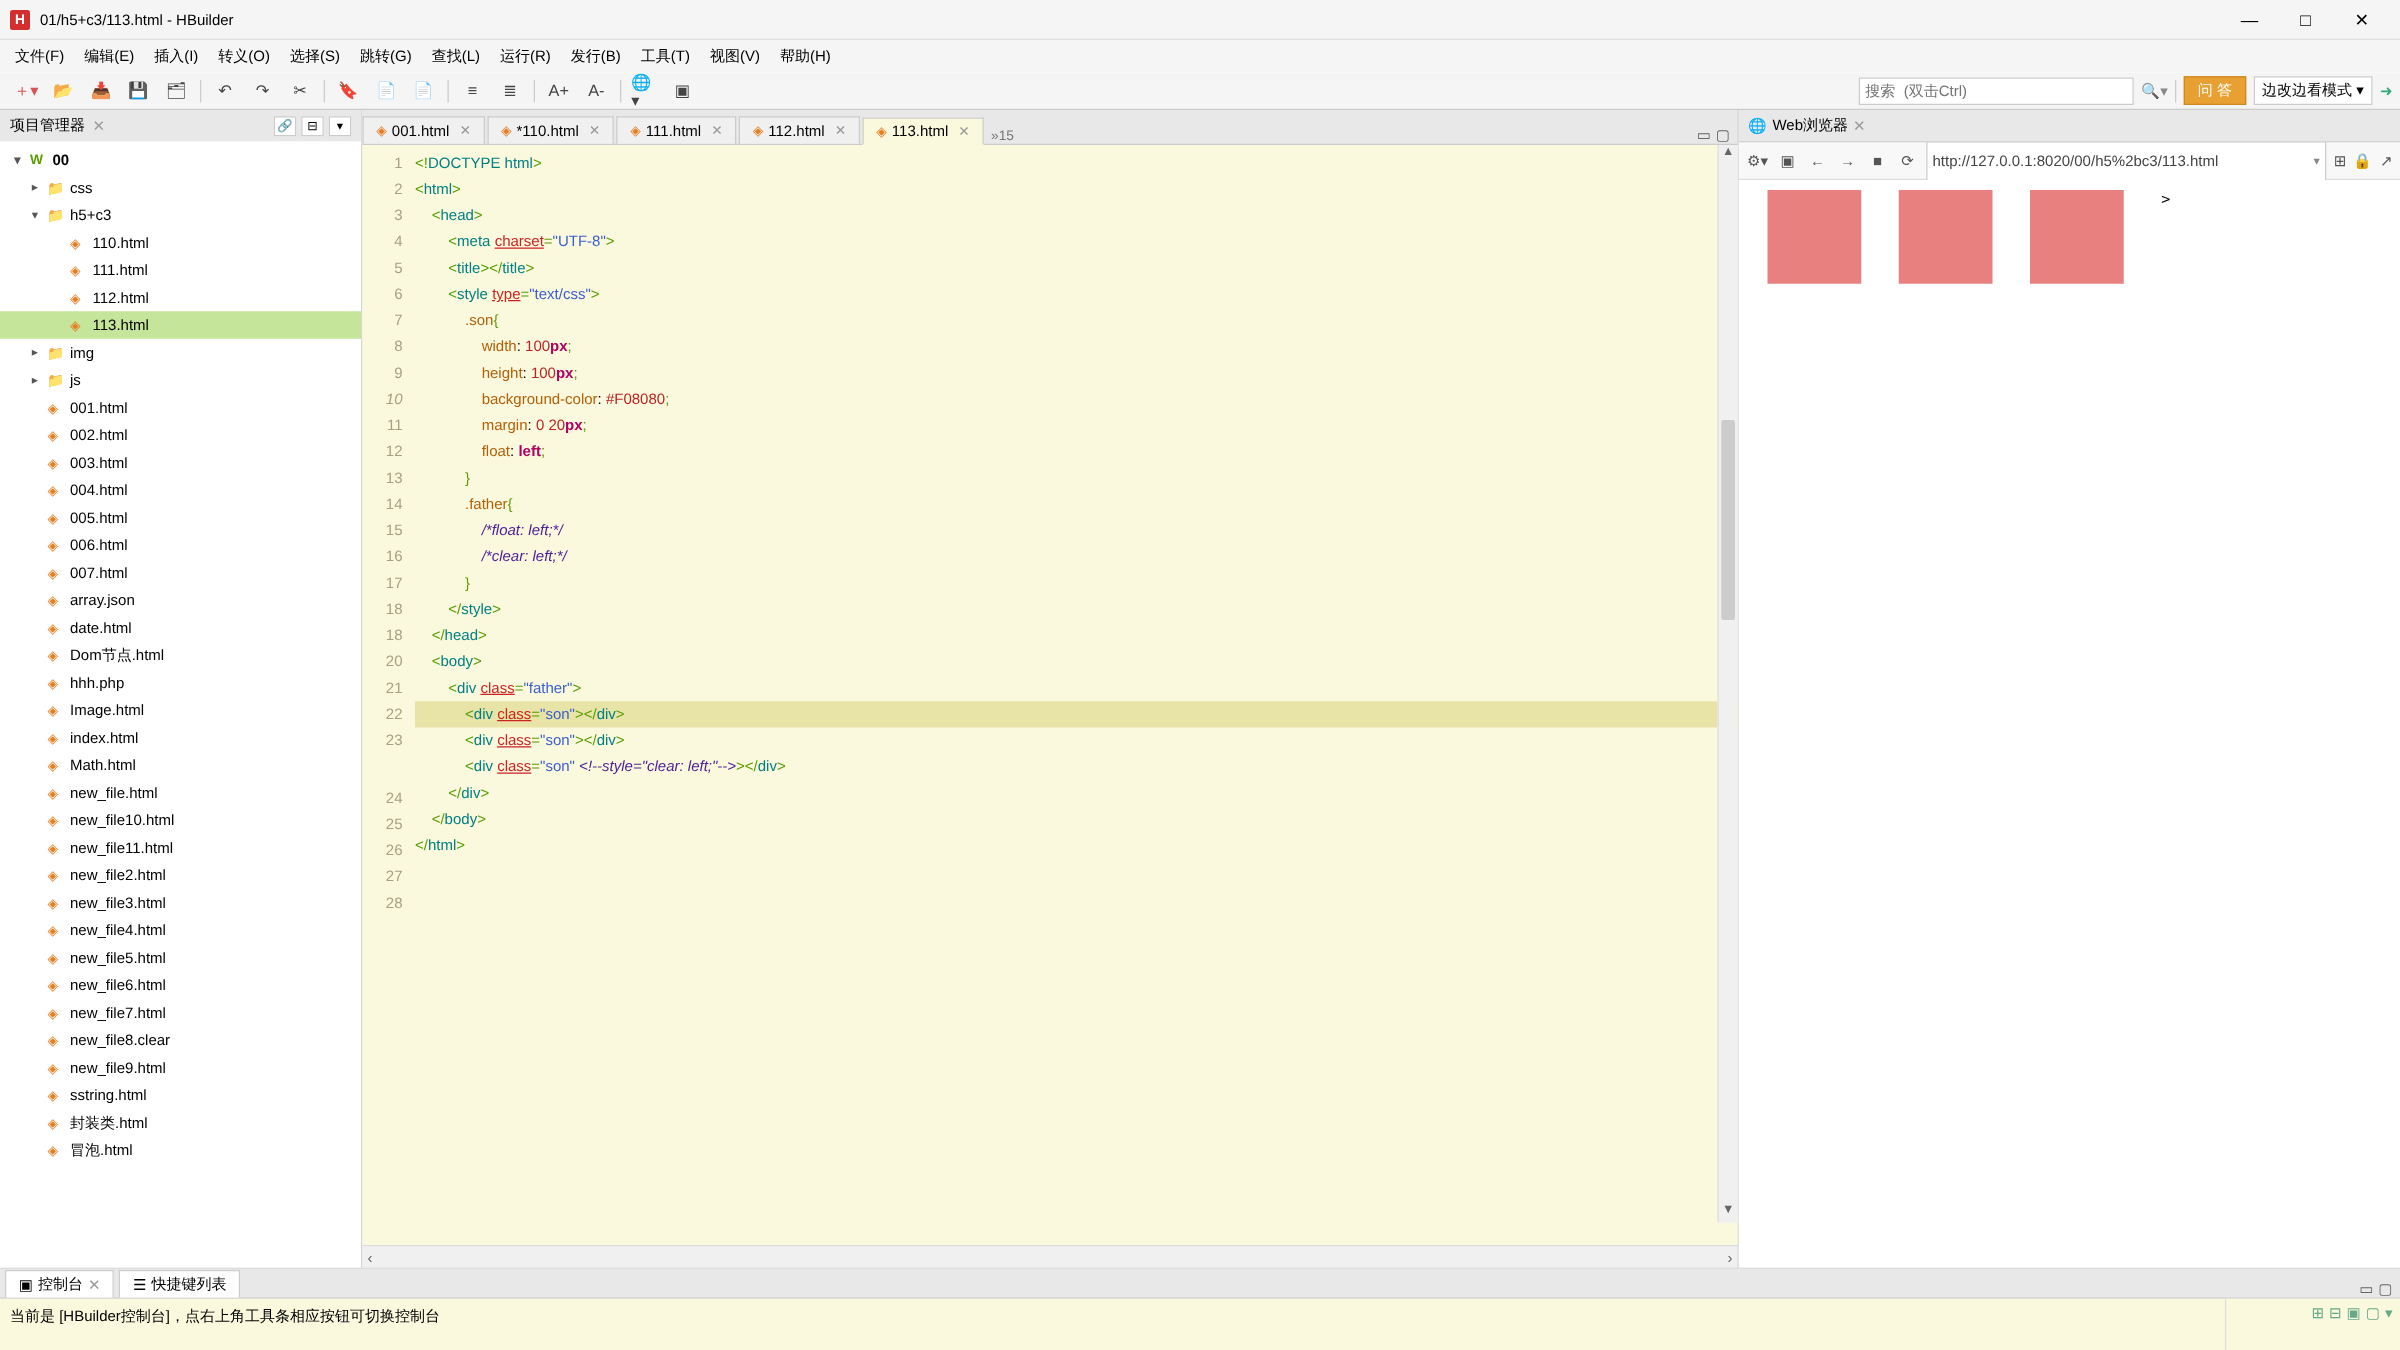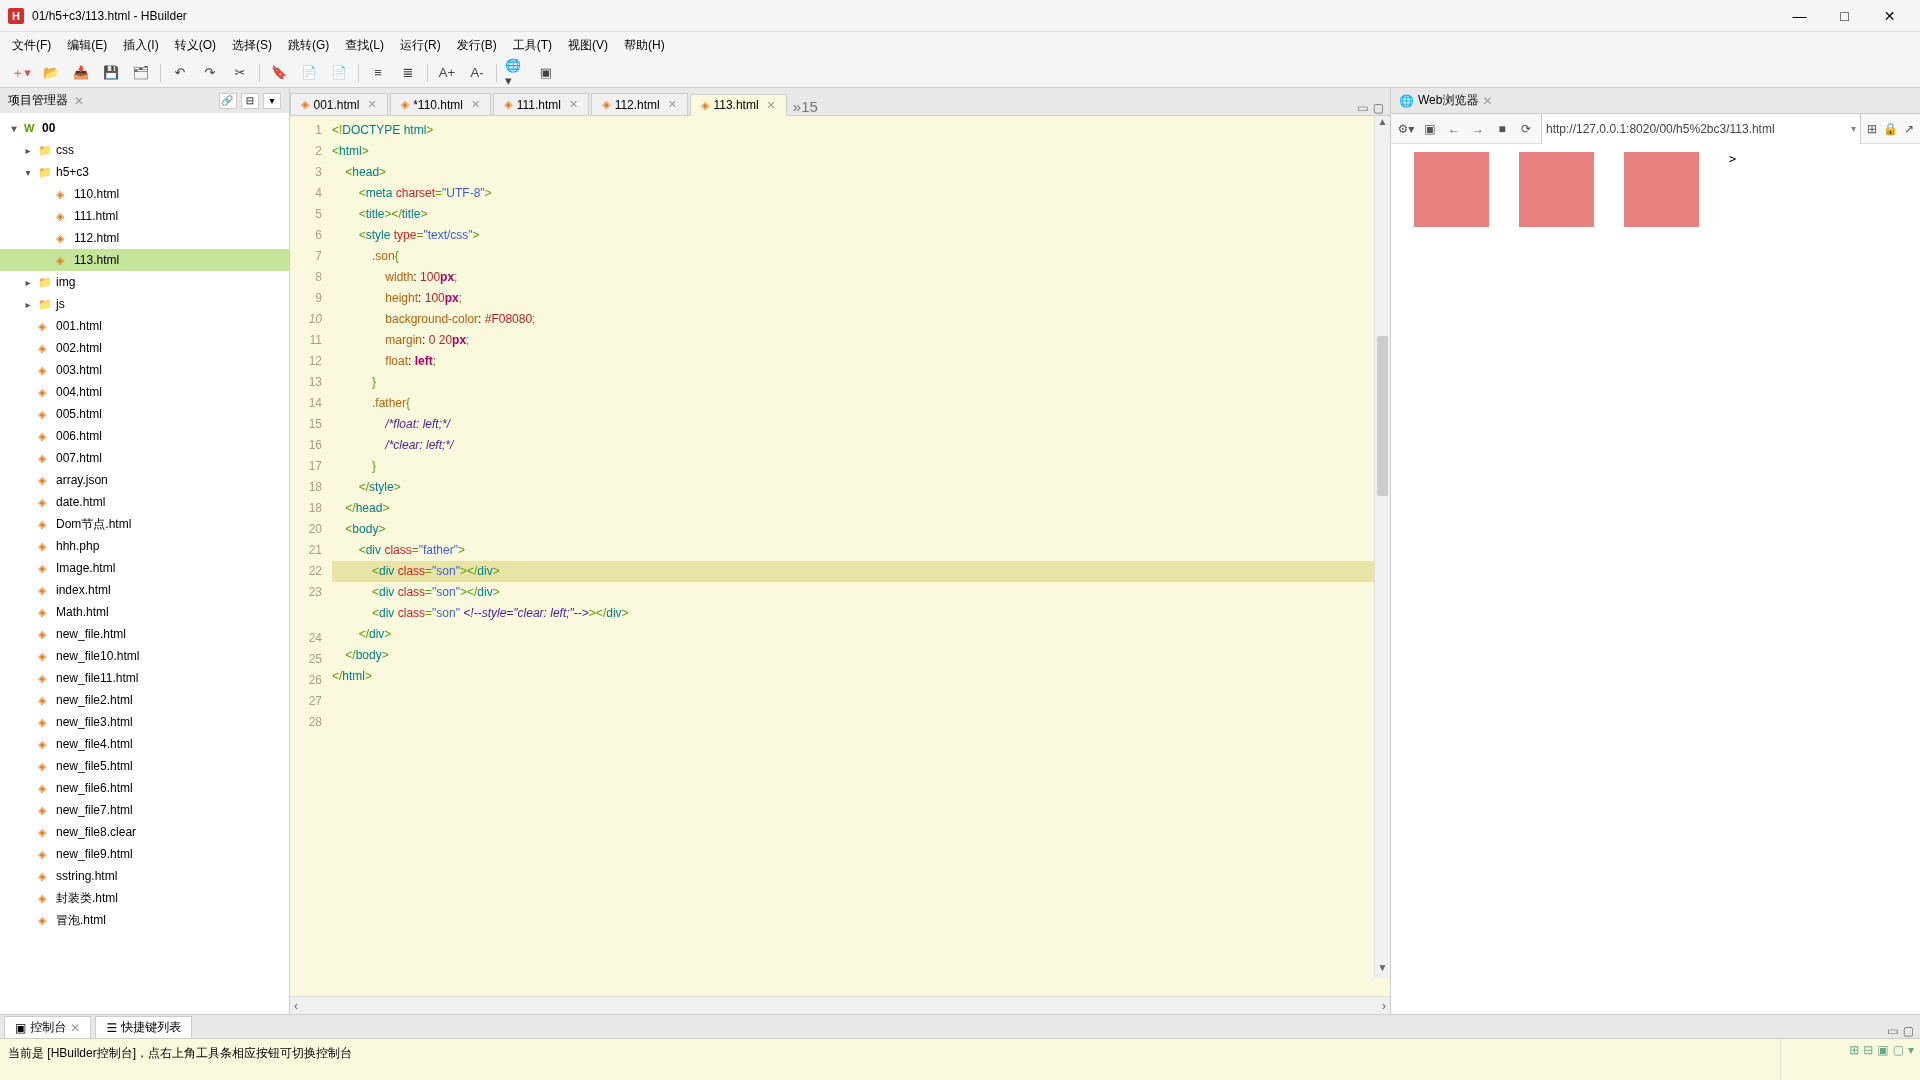--- a/index.html
+++ b/index.html
@@ -38,31 +38,31 @@
 .tree-row.bold-root { font-weight:bold; }
 .ind-1{padding-left:22px}.ind-2{padding-left:40px}
 
 
 .center { flex:1; display:flex; flex-direction:column; min-width:0;}
 .tabs { height:28px; background:#e8e8e8; display:flex; align-items:flex-end; border-bottom:1px solid #ccc; }
 .tab { background:#f0f0f0; border:1px solid #ccc; border-bottom:none; padding:3px 10px; margin-right:2px; display:flex; align-items:center; gap:4px; }
 .tab.active { background:#faf9de; border-bottom:1px solid #faf9de; position:relative; top:1px;}
 .tab .ticon { color:#e67e22; font-size:11px;}
 .tab .close { color:#999; font-size:11px; margin-left:4px;}
-.tabs .extra { margin-left:4px; color:#777; font-size:15px;}
+.tabs .extra { margin-left:4px; color:#777; font-size:11px;}
 .tabs .right-tools { margin-left:auto; display:flex; gap:4px; padding-right:6px; color:#666;}
 .editor-wrap { flex:1; display:flex; background:#faf9de; overflow:hidden; position:relative;}
 .gutter { width:38px; background:#faf9de; text-align:right; color:#a8a080; padding:4px 6px 0 0; font-family:Consolas,monospace; font-size:14px; line-height:21px;}
 .codearea { flex:1; font-family:Consolas,monospace; font-size:14px; line-height:21px; padding:4px 0 0 4px; white-space:pre; overflow:hidden;}
 .codearea .line { height:21px; }
 .codearea .line.hl { background:#e8e4a8; }
 .p { color:#5a9e00; } 
 .kw { color:#b00060; font-weight:bold;}
 .tg { color:#008080; }
-.at { color:#c22;}
+.at { color:#c22;text-decoration:underline;}
 .str { color:#3a5fcd;}
 .num { color:#b22;}
 .sel-css { color:#b45f06;}
 .prop { color:#b45f06;}
 .cm { color:#4c1d95; font-style:italic;}
 .editor-scroll-v { position:absolute; right:0; top:0; bottom:18px; width:16px; background:#f0f0f0; border-left:1px solid #ddd;}
 .editor-scroll-v .thumb { position:absolute; top:220px; left:2px; right:2px; height:160px; background:#ccc; border-radius:2px;}
 .editor-scroll-v .arrow { position:absolute; left:0; right:0; height:16px; text-align:center; font-size:10px; color:#666;}
 .editor-scroll-v .arrow.up{top:0}.editor-scroll-v .arrow.dn{bottom:0}
 .editor-scroll-h { height:18px; background:#f0f0f0; border-top:1px solid #ddd; display:flex; align-items:center; justify-content:space-between; padding:0 4px; color:#666; font-size:10px;}
@@ -135,20 +135,28 @@
   <div class="tbtn">📄</div>
   <div class="sep"></div>
   <div class="tbtn">≡</div>
   <div class="tbtn">≣</div>
   <div class="sep"></div>
   <div class="tbtn">A+</div>
   <div class="tbtn">A-</div>
   <div class="sep"></div>
   <div class="tbtn">🌐▾</div>
   <div class="tbtn">▣</div>
+  <div class="search">
+    <input placeholder="搜索  (双击Ctrl)" style="">
+    <span style="color:#888">🔍▾</span>
+    <span style="width:1px;height:18px;background:#ccc"></span>
+    <span class="qa-btn">问 答</span>
+    <span class="mode-sel"><span>边改边看模式</span> ▾</span>
+    <span style="color:#3a7">➜</span>
+  </div>
 </div>
 
 <div class="main">
 
   <div class="left">
     <div class="panel-title">
       <span>项目管理器</span>
       <span style="margin-left:6px;color:#999">✕</span>
       <div class="mini">
         <span>🔗</span>

